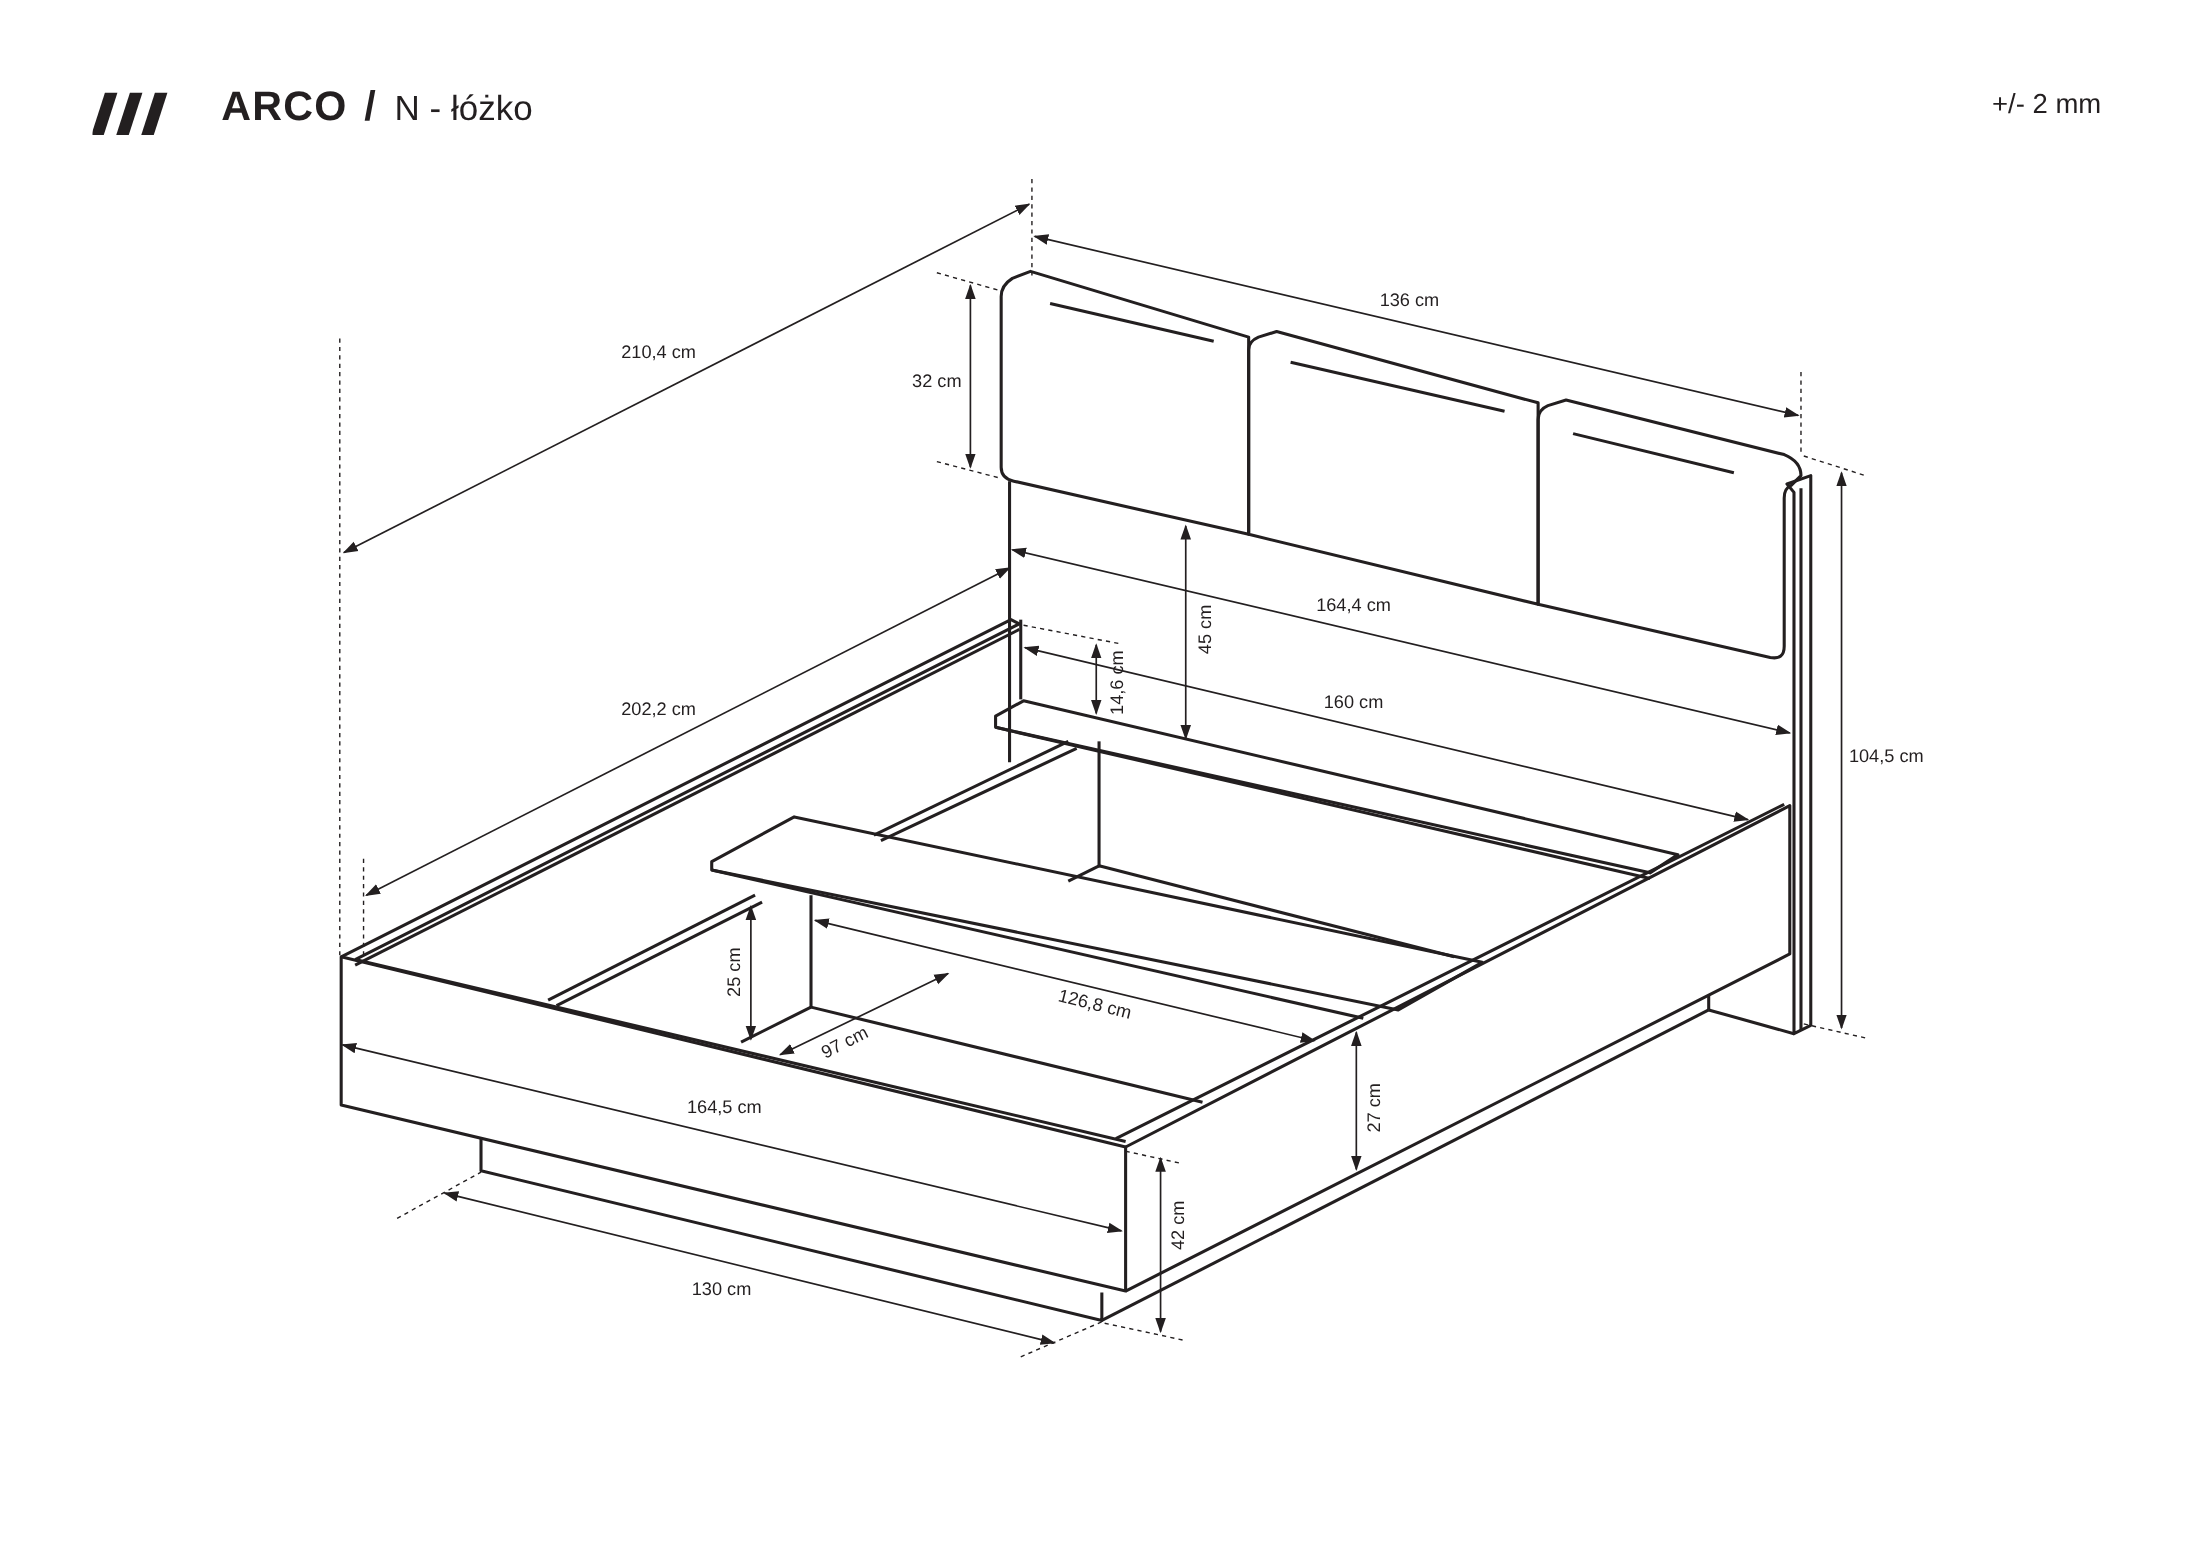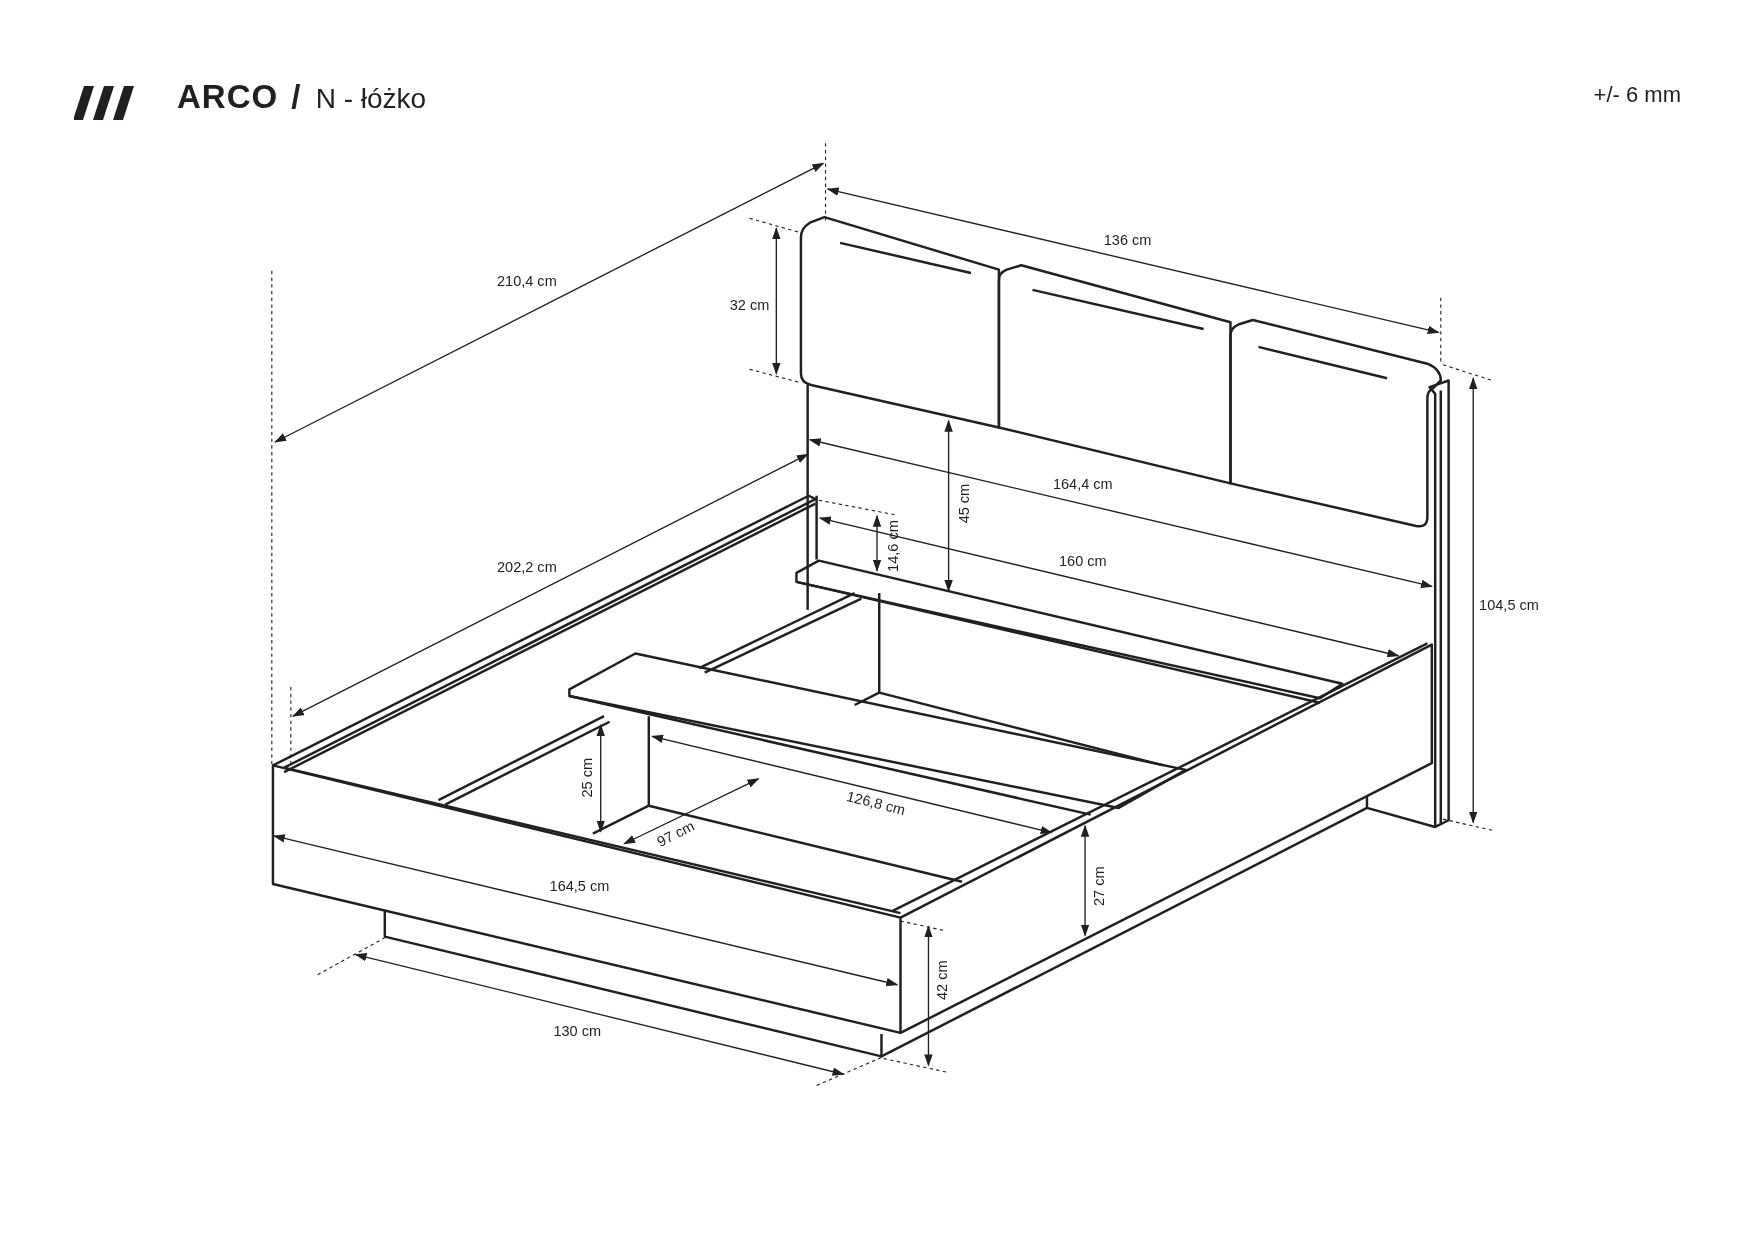--- a/index.html
+++ b/index.html
@@ -1,17 +1,17 @@
 <!DOCTYPE html>
 <html><head>
 <meta charset="utf-8">
 <style>
   html, body { margin: 0; padding: 0; background: #ffffff; }
   body { width: 1754px; height: 1241px; overflow: hidden; position: relative; font-family: "Liberation Sans", "DejaVu Sans", sans-serif; color: #231f20; }
-  .header { position: absolute; left: 0; top: 12px; width: 1754px; height: 130px; }
+  .header { position: absolute; left: 0; top: 0; width: 1754px; height: 130px; }
   .logo { position: absolute; left: 74px; top: 74px; width: 62px; height: 34px; }
   .title { position: absolute; left: 177px; top: 66px; font-size: 33px; white-space: nowrap; }
   .title .brand { font-weight: bold; letter-spacing: 1px; }
   .title .sep { font-weight: bold; margin: 0 6px 0 4px; }
   .title .sub { font-weight: normal; font-size: 28px; }
   .tolerance { position: absolute; right: 73px; top: 70px; font-size: 22px; white-space: nowrap; }
   .drawing { position: absolute; left: 0; top: 0; width: 1754px; height: 1241px; }
   .drawing text { font-family: "Liberation Sans", "DejaVu Sans", sans-serif; font-size: 13px; fill: #231f20; }
 </style>
 </head>
@@ -21,21 +21,21 @@
   <svg class="logo" viewBox="0 0 62 34">
     <polygon points="10,0 20,0 9,34 -1,34" fill="#231f20"></polygon>
     <polygon points="30,0 40,0 29,34 19,34" fill="#231f20"></polygon>
     <polygon points="50,0 60,0 49,34 39,34" fill="#231f20"></polygon>
   </svg>
   <div class="title">
     <span class="brand">ARCO</span>
     <span class="sep">/</span>
     <span class="sub">N - łóżko</span>
   </div>
-  <div class="tolerance">+/- 6 mm</div>
+  <div class="tolerance">+/- 2 mm</div>
 </div>
 
 <svg class="drawing" viewBox="0 0 1568 1109" preserveAspectRatio="none">
   <defs>
     <marker id="arr" viewBox="0 0 10 10" refX="9" refY="5" markerWidth="9" markerHeight="9" orient="auto-start-reverse">
       <path d="M0,1.5 L10,5 L0,8.5 z" fill="#231f20"></path>
     </marker>
   </defs>
 
   <g fill="none" stroke="#231f20" stroke-width="2.2" stroke-linejoin="round">

